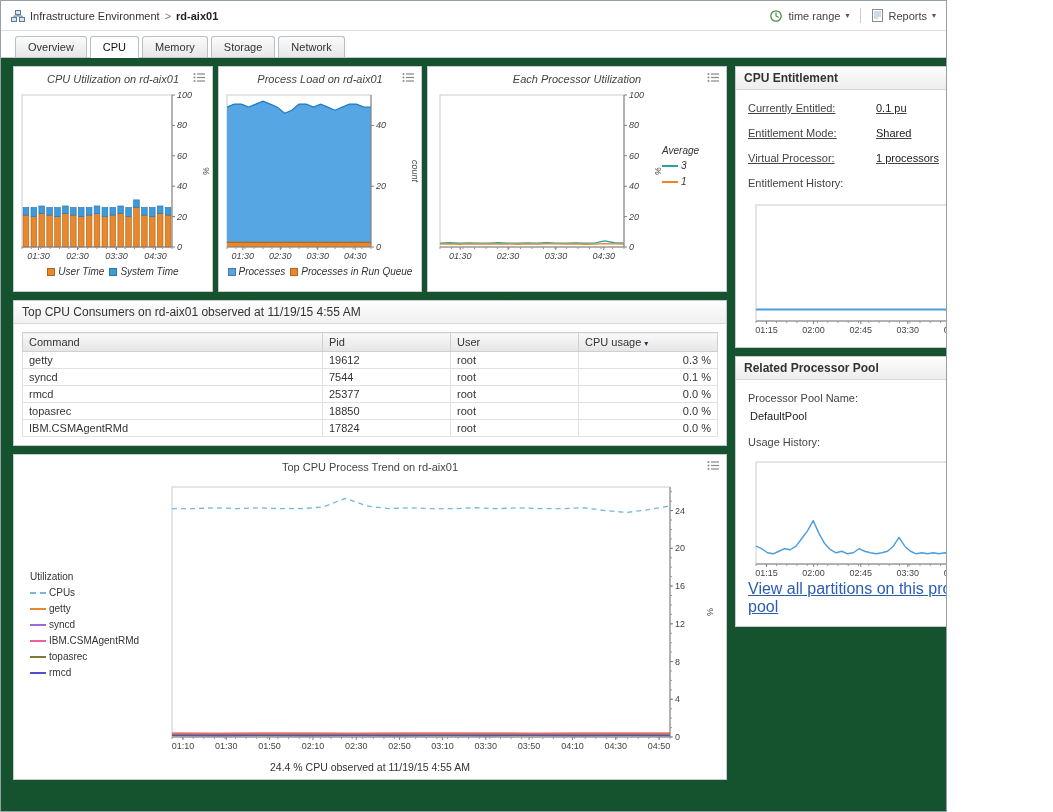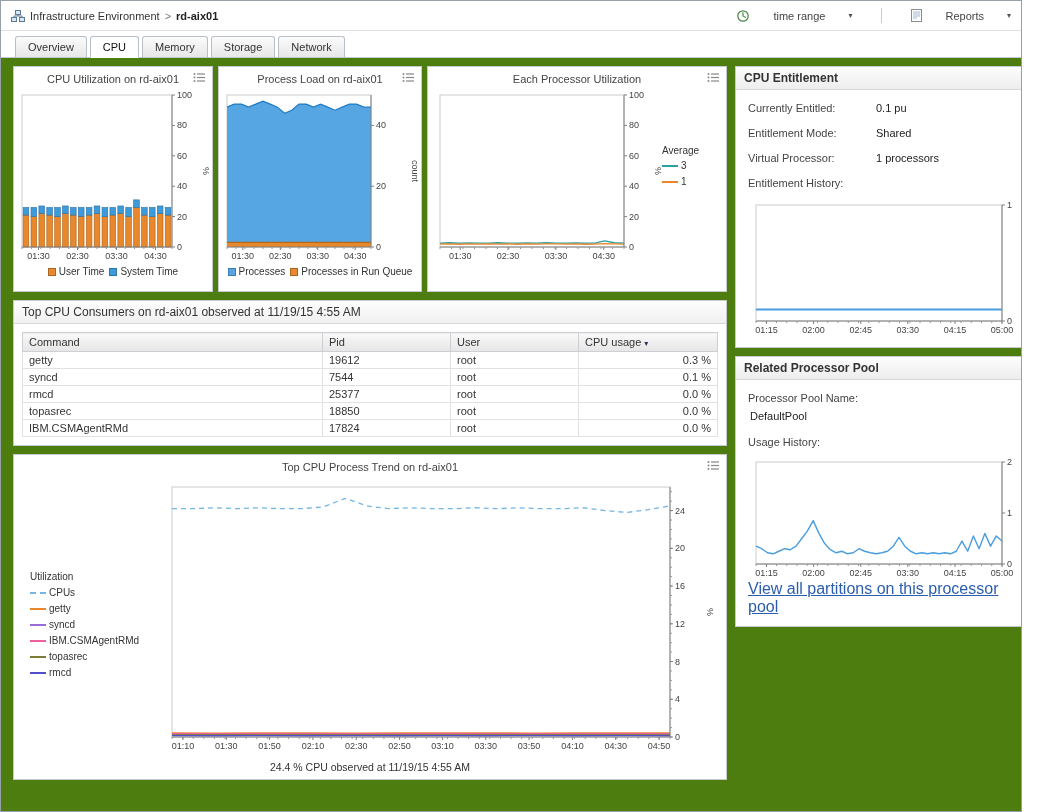--- a/index.html
+++ b/index.html
@@ -1,36 +1,36 @@
 <!DOCTYPE html>
 <html><head>
 <meta charset="utf-8">
 <style>
   *{box-sizing:border-box;margin:0;padding:0;}
   body{margin:0;font-family:"Liberation Sans",sans-serif;background:#ffffff;}
-  .page{width:1022px;height:812px;background:#4d7c0f;border:1px solid #96a0a9;overflow:hidden;position:relative;}
+  .page{width:947px;height:812px;background:#14532d;border:1px solid #96a0a9;overflow:hidden;position:relative;}
   
   .topbar{height:30px;display:flex;align-items:center;justify-content:space-between;padding:0 10px;border-bottom:1px solid #dde1e5;background:#fff;}
   .breadcrumb{display:flex;align-items:center;font-size:11px;color:#333;gap:5px;}
   .breadcrumb .bc-root{cursor:pointer;}
   .breadcrumb .bc-sep{color:#777;}
   .breadcrumb .current{font-weight:bold;color:#222;}
-  .topbar-right{display:flex;align-items:center;font-size:11px;color:#444;gap:23px;}
+  .topbar-right{display:flex;align-items:center;font-size:11px;color:#444;gap:5px;}
   .caret{font-size:8px;color:#555;cursor:pointer;}
   .vsep{width:1px;height:15px;background:#ccc;margin:0 6px;}
   
   .tabs-row{display:flex;align-items:flex-end;height:27px;border-bottom:1px solid #c2c8ce;padding-left:14px;background:#fff;}
   .tab{font-size:11px;color:#333;padding:4px 12px;border:1px solid #b9c0c7;border-radius:3px 3px 0 0;background:linear-gradient(#fbfbfb,#e7e7e7);margin-right:3px;margin-bottom:-1px;cursor:pointer;border-bottom:1px solid #c2c8ce;}
   .tab.active{background:#fff;border-bottom:1px solid #fff;color:#111;}
   
   .content{display:flex;padding:8px 12px 0 12px;}
   .left-col{width:714px;}
   .right-col{width:307px;margin-left:8px;}
   .panel{border:1px solid #c7cbcf;background:#fff;}
-  .charts-row{display:flex;}
+  .charts-row{display:flex;font-style:italic;}
   .chart-panel{position:relative;height:226px;}
   .chart-title{text-align:center;font-size:11px;color:#444;padding-top:6px;padding-bottom:2px;}
   .menu-icon{position:absolute;top:5px;right:6px;cursor:pointer;line-height:0;}
   .bottom-legend{display:flex;justify-content:center;gap:5px;font-size:10px;color:#333;margin-top:1px;}
   .legend-item{display:inline-flex;align-items:center;gap:3px;white-space:nowrap;}
   .swatch-square{width:8px;height:8px;display:inline-block;border:1px solid rgba(0,0,0,.25);}
   .swatch-line{width:16px;height:0;border-top:2px solid #000;display:inline-block;}
   .proc-flex{display:flex;}
   .side-legend{margin-top:58px;font-size:10px;color:#333;}
   .side-legend .legend-title{margin-bottom:4px;}
@@ -47,21 +47,21 @@
   .trend-panel{margin-top:8px;position:relative;padding-bottom:6px;}
   .trend-body{display:flex;padding-left:6px;}
   .trend-legend{width:150px;padding:96px 0 0 10px;font-size:10px;color:#333;}
   .trend-legend .legend-title{margin-bottom:5px;}
   .trend-caption{text-align:center;font-size:10.5px;color:#333;margin-top:2px;}
   
   .rp{margin-bottom:8px;position:relative;}
   .rp-header{font-size:12px;font-weight:bold;color:#333;padding:4px 8px;background:linear-gradient(#fdfdfd,#ededed);border-bottom:1px solid #d8d8d8;}
   .rp-header .menu-icon{top:5px;right:6px;}
   .rp-body{padding:12px 12px 10px 12px;font-size:11px;color:#444;}
-  .field-row{display:flex;margin-bottom:13px;}
+  .field-row{display:flex;margin-bottom:13px;text-decoration:underline;}
   .field-label{width:128px;color:#444;}
   .field-value{color:#222;}
   .sub-label{margin-bottom:8px;color:#444;}
   .pool-value{margin:6px 0 14px 2px;color:#222;}
   .link{color:#2b5dad;font-size:16px;display:inline-block;cursor:pointer;}
   svg.chart{display:block;margin:0 auto;}
 </style>
 </head>
 <body>
 

